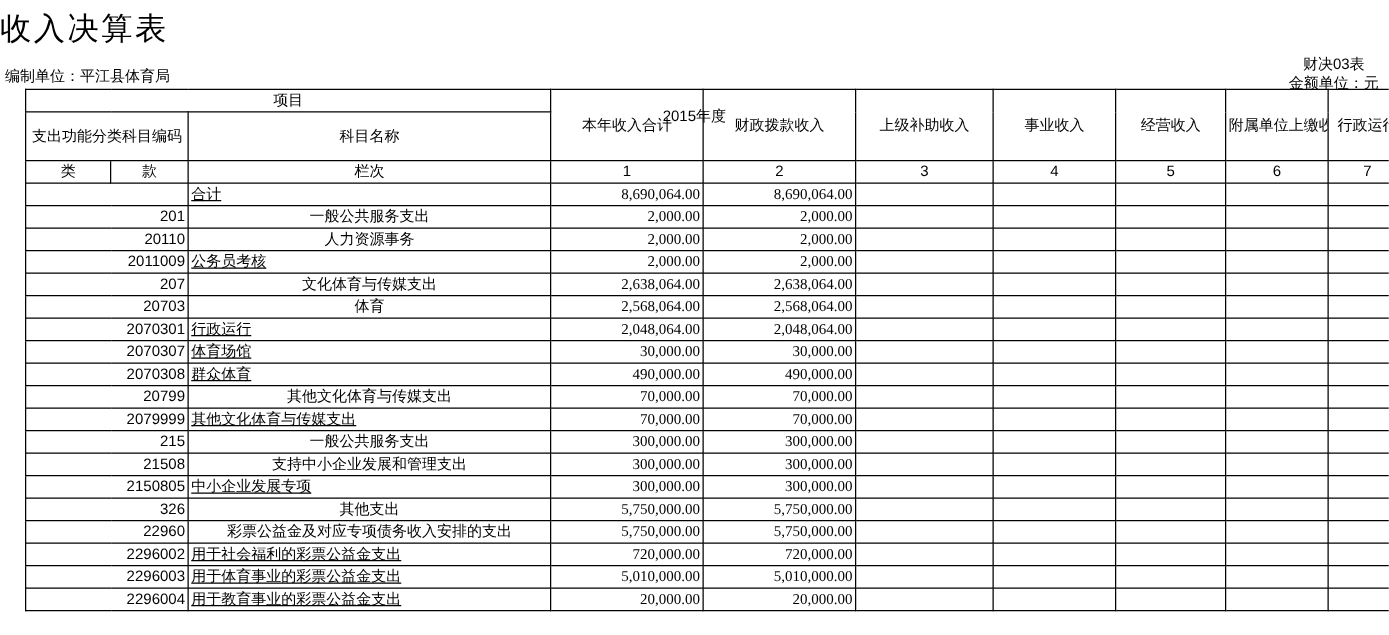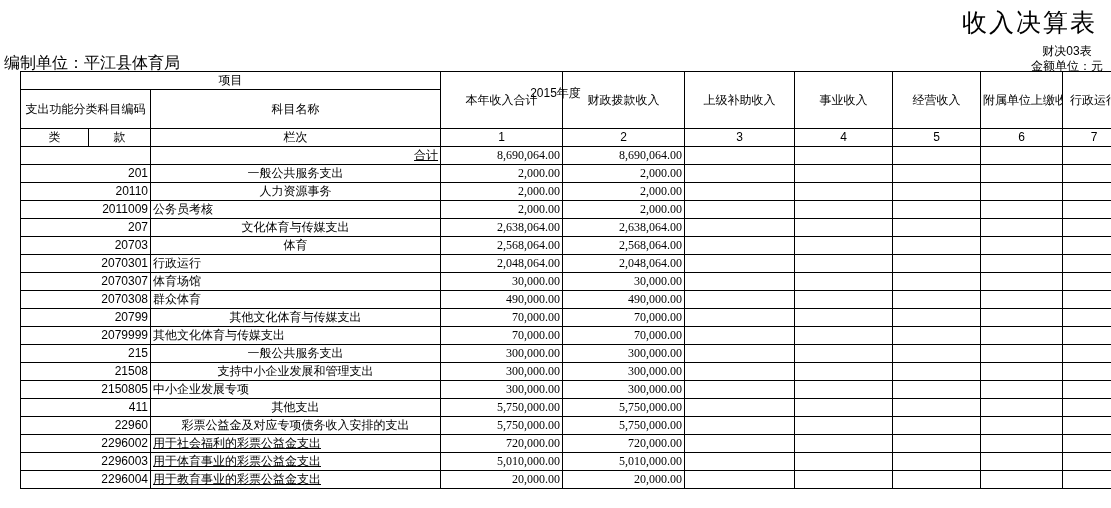--- a/index.html
+++ b/index.html
@@ -13,46 +13,46 @@
     font-family: "Liberation Sans", sans-serif;
     color: #000000;
     overflow: hidden;
   }
   .page {
     position: relative;
     width: 1111px;
     height: 508px;
   }
   .doc-title {
-    text-align: right;
+    text-align: left;
     font-family: "Liberation Serif", serif;
     font-size: 25px;
     font-weight: normal;
-    margin: 6px 14px 0 0;
+    margin: 6px 4px 0 0;
     padding: 0;
     letter-spacing: 2px;
   }
   .meta-right {
     position: absolute;
     right: 8px;
     top: 38px;
     font-size: 12px;
     text-align: center;
     line-height: 15px;
   }
   .meta-row {
     position: relative;
     height: 16px;
     margin-top: 14px;
   }
   .meta-left {
     position: absolute;
     left: 4px;
     top: 0;
-    font-size: 16px;
+    font-size: 12px;
   }
   .meta-center {
     position: absolute;
     left: 0;
     right: 0;
     top: 0;
     text-align: center;
     font-size: 12px;
     margin-top: 32px;
   }
@@ -81,23 +81,23 @@
     text-align: right;
     font-family: "Liberation Serif", serif;
     font-size: 12.5px;
     padding-right: 4px;
   }
   .code {
     text-align: right;
     padding-left: 3px;
   }
   .name-l0 { text-align: center; padding-left: 56px; }
-  .name-l1 { text-align: left; padding-left: 66px; }
+  .name-l1 { text-align: left; padding-left: 66px; text-decoration: underline; }
   .name-l2 { text-align: left; padding-left: 76px; text-decoration: underline; }
-  .name-total { text-align: right; text-decoration: underline; }
+  .name-total { text-align: left; text-decoration: underline; }
   .colhdr { text-align: center; height: 18px; }
   .tall { height: 38px; }
 </style>
 </head>
 <body>
 
 <div class="page">
 
   <h1 class="doc-title">收入决算表</h1>
 
@@ -301,21 +301,21 @@
           <td class="name-l1">中小企业发展专项</td>
           <td class="num">300,000.00</td>
           <td class="num">300,000.00</td>
           <td class="num"></td>
           <td class="num"></td>
           <td class="num"></td>
           <td class="num"></td>
           <td class="num"></td>
         </tr>
         <tr>
-          <td class="code" colspan="2">411</td>
+          <td class="code" colspan="2">326</td>
           <td class="name-l0">其他支出</td>
           <td class="num">5,750,000.00</td>
           <td class="num">5,750,000.00</td>
           <td class="num"></td>
           <td class="num"></td>
           <td class="num"></td>
           <td class="num"></td>
           <td class="num"></td>
         </tr>
         <tr>

